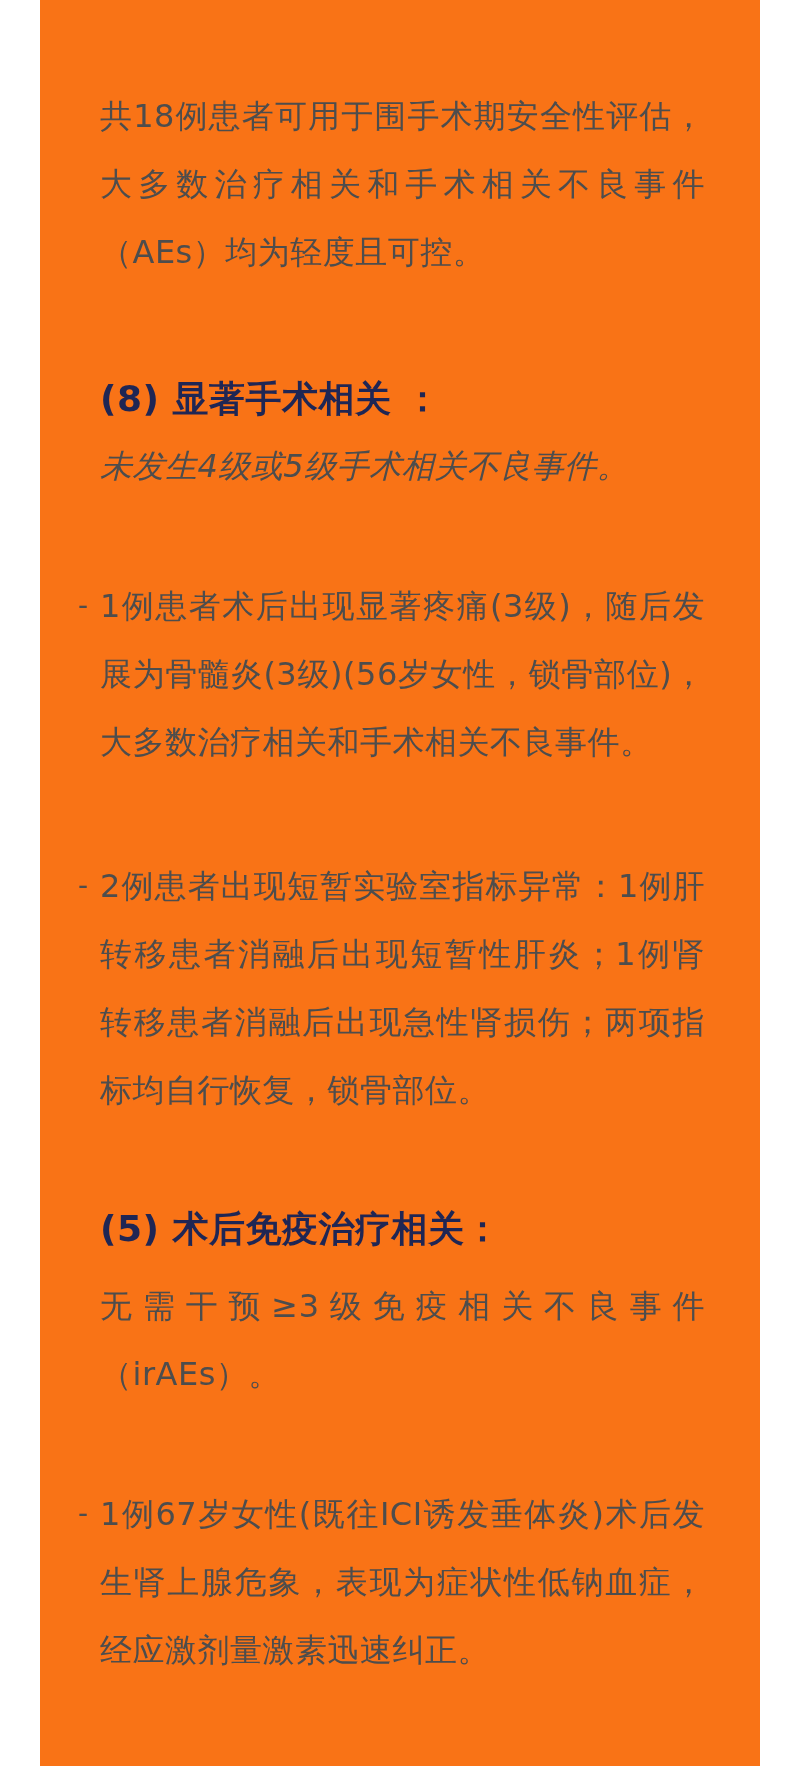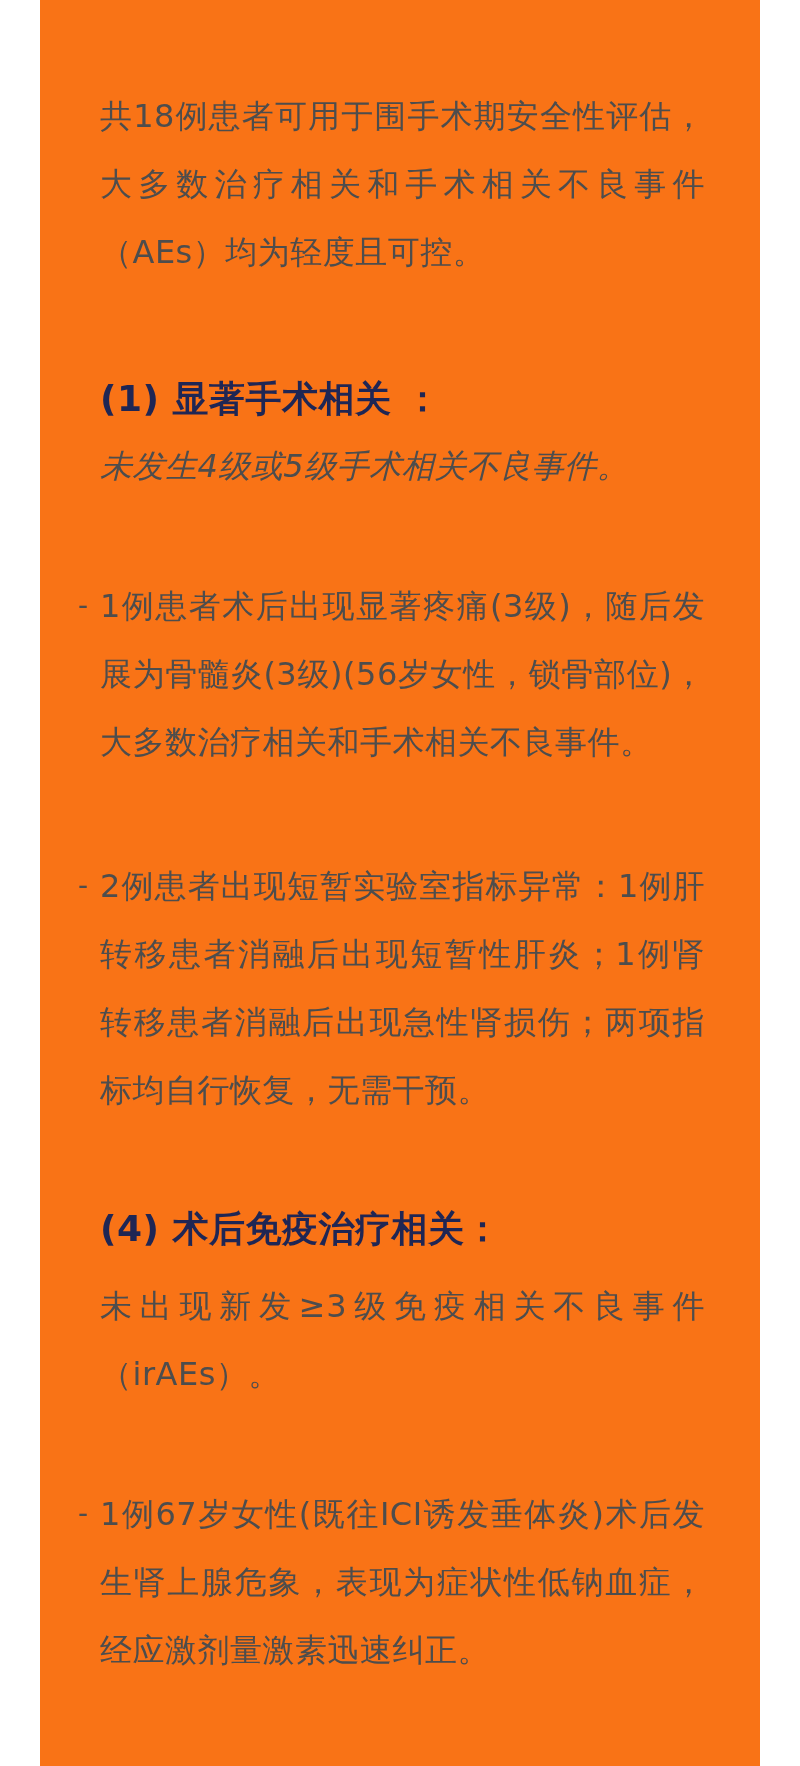--- a/index.html
+++ b/index.html
@@ -56,36 +56,36 @@
   .m-summary2 { margin-top: 19px; }
   .m-bullet3  { margin-top: 72px; }
 </style>
 </head>
 <body>
 
 <div class="page">
 
   <p class="para">共18例患者可用于围手术期安全性评估，大多数治疗相关和手术相关不良事件（AEs）均为轻度且可控。</p>
 
-  <h2 class="heading m-heading1">(1) 显著手术相关 ：</h2>
+  <h2 class="heading m-heading1">(8) 显著手术相关 ：</h2>
 
   <p class="para m-summary1">未发生4级或5级手术相关不良事件。</p>
 
   <div class="bullet m-bullet1">
     <span class="dash">-</span>
     <p class="para">1例患者术后出现显著疼痛(3级)，随后发展为骨髓炎(3级)(56岁女性，锁骨部位)，大多数治疗相关和手术相关不良事件。</p>
   </div>
 
   <div class="bullet m-bullet2">
     <span class="dash">-</span>
-    <p class="para">2例患者出现短暂实验室指标异常：1例肝转移患者消融后出现短暂性肝炎；1例肾转移患者消融后出现急性肾损伤；两项指标均自行恢复，无需干预。</p>
+    <p class="para">2例患者出现短暂实验室指标异常：1例肝转移患者消融后出现短暂性肝炎；1例肾转移患者消融后出现急性肾损伤；两项指标均自行恢复，锁骨部位。</p>
   </div>
 
-  <h2 class="heading m-heading2">(4) 术后免疫治疗相关：</h2>
+  <h2 class="heading m-heading2">(5) 术后免疫治疗相关：</h2>
 
-  <p class="para m-summary2">未出现新发≥3级免疫相关不良事件（irAEs）。</p>
+  <p class="para m-summary2">无需干预≥3级免疫相关不良事件（irAEs）。</p>
 
   <div class="bullet m-bullet3">
     <span class="dash">-</span>
     <p class="para">1例67岁女性(既往ICI诱发垂体炎)术后发生肾上腺危象，表现为症状性低钠血症，经应激剂量激素迅速纠正。</p>
   </div>
 
 </div>
 
 </body></html>

